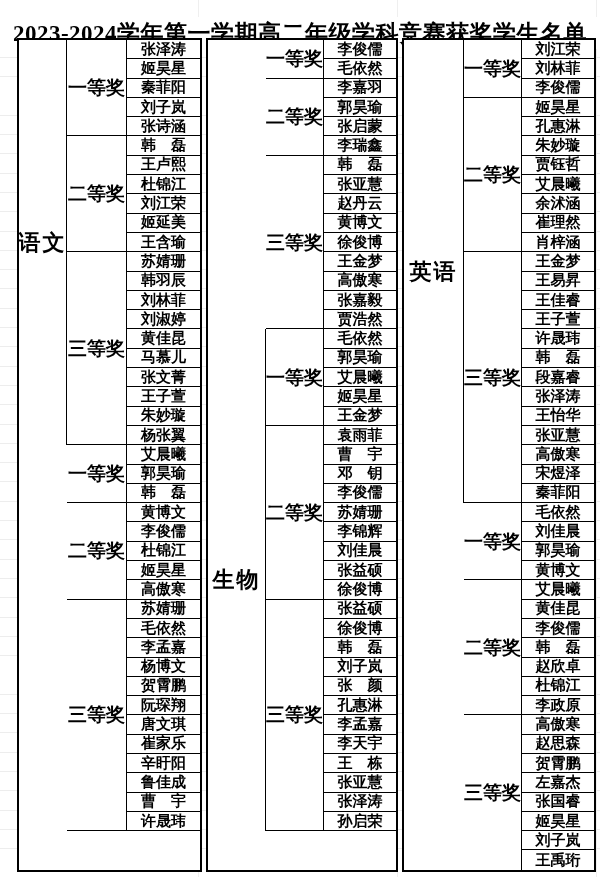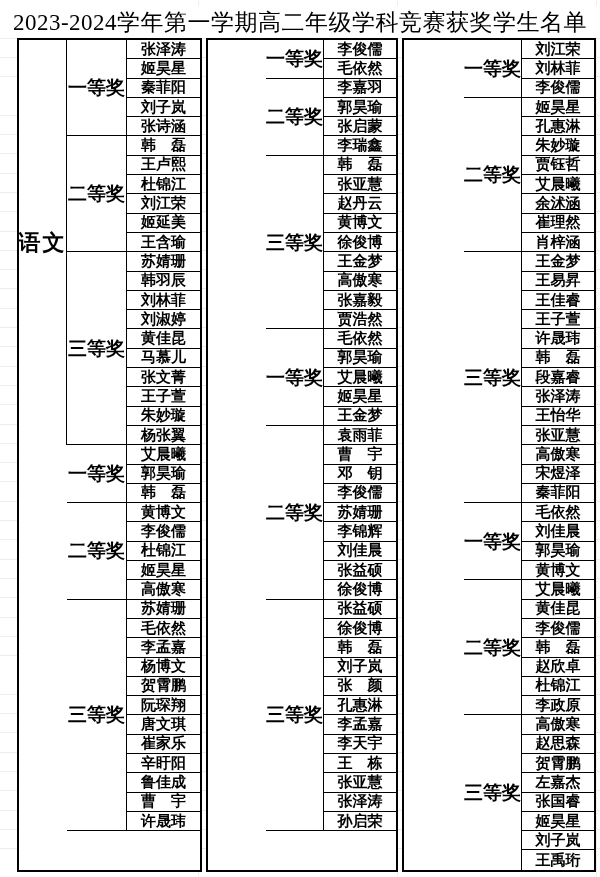--- a/index.html
+++ b/index.html
@@ -7,23 +7,23 @@
     width:600px;height:877px;position:relative;overflow:hidden;
     background-color:#ffffff;
     
     background-image:
       repeating-linear-gradient(to bottom, transparent 0px, transparent 18.3px, #ededed 18.3px, #ededed 19.3px),
       repeating-linear-gradient(to right, transparent 0px, transparent 198px, #efefef 198px, #efefef 199px);
     font-family:"Liberation Serif","DejaVu Serif",serif;
     color:#000;
   }
   .title{
-    position:absolute;top:6px;left:0;width:600px;height:32px;
+    position:absolute;top:17px;left:0;width:600px;height:32px;
     display:flex;align-items:center;justify-content:center;
-    font-size:23px;font-weight:normal;letter-spacing:0.5px;
+    font-size:23px;font-weight:bold;letter-spacing:0.5px;
     background:#fff;
   }
   .group{
     position:absolute;top:38px;
     display:grid;
     border:2px solid #000;
     background:#fff;
   }
   .group-0{left:17px;grid-template-columns:48px 60px 73px;}
   .group-1{left:206px;grid-template-columns:58px 58px 72px;}
@@ -115,20 +115,21 @@
     <div class="cell award-cell" style="grid-area: 7 / 2 / span 9;">三等奖</div>
     <div class="cell name-cell" style="grid-area: 7 / 3;">韩　磊</div>
     <div class="cell name-cell" style="grid-area: 8 / 3;">张亚慧</div>
     <div class="cell name-cell" style="grid-area: 9 / 3;">赵丹云</div>
     <div class="cell name-cell" style="grid-area: 10 / 3;">黄博文</div>
     <div class="cell name-cell" style="grid-area: 11 / 3;">徐俊博</div>
     <div class="cell name-cell" style="grid-area: 12 / 3;">王金梦</div>
     <div class="cell name-cell" style="grid-area: 13 / 3;">高傲寒</div>
     <div class="cell name-cell" style="grid-area: 14 / 3;">张嘉毅</div>
     <div class="cell name-cell" style="grid-area: 15 / 3;">贾浩然</div>
+    <div class="cell subject-cell" style="grid-area: 16 / 1 / span 26;">生物</div>
     <div class="cell award-cell" style="grid-area: 16 / 2 / span 5;">一等奖</div>
     <div class="cell name-cell" style="grid-area: 16 / 3;">毛依然</div>
     <div class="cell name-cell" style="grid-area: 17 / 3;">郭昊瑜</div>
     <div class="cell name-cell" style="grid-area: 18 / 3;">艾晨曦</div>
     <div class="cell name-cell" style="grid-area: 19 / 3;">姬昊星</div>
     <div class="cell name-cell" style="grid-area: 20 / 3;">王金梦</div>
     <div class="cell award-cell" style="grid-area: 21 / 2 / span 9;">二等奖</div>
     <div class="cell name-cell" style="grid-area: 21 / 3;">袁雨菲</div>
     <div class="cell name-cell" style="grid-area: 22 / 3;">曹　宇</div>
     <div class="cell name-cell" style="grid-area: 23 / 3;">邓　钥</div>
@@ -147,31 +148,32 @@
     <div class="cell name-cell" style="grid-area: 35 / 3;">孔惠淋</div>
     <div class="cell name-cell" style="grid-area: 36 / 3;">李孟嘉</div>
     <div class="cell name-cell" style="grid-area: 37 / 3;">李天宇</div>
     <div class="cell name-cell" style="grid-area: 38 / 3;">王　栋</div>
     <div class="cell name-cell" style="grid-area: 39 / 3;">张亚慧</div>
     <div class="cell name-cell" style="grid-area: 40 / 3;">张泽涛</div>
     <div class="cell name-cell" style="grid-area: 41 / 3;">孙启荣</div>
     <div class="cell footer-cell" style="grid-area: 42 / 1 / auto / span 3;"></div>
   </div>
 <div class="group group-2" style="grid-template-rows: repeat(43, 19.3px);">
+    <div class="cell subject-cell" style="grid-area: 1 / 1 / span 24;">英语</div>
     <div class="cell award-cell" style="grid-area: 1 / 2 / span 3;">一等奖</div>
     <div class="cell name-cell" style="grid-area: 1 / 3;">刘江荣</div>
     <div class="cell name-cell" style="grid-area: 2 / 3;">刘林菲</div>
     <div class="cell name-cell" style="grid-area: 3 / 3;">李俊儒</div>
     <div class="cell award-cell" style="grid-area: 4 / 2 / span 8;">二等奖</div>
     <div class="cell name-cell" style="grid-area: 4 / 3;">姬昊星</div>
     <div class="cell name-cell" style="grid-area: 5 / 3;">孔惠淋</div>
     <div class="cell name-cell" style="grid-area: 6 / 3;">朱妙璇</div>
     <div class="cell name-cell" style="grid-area: 7 / 3;">贾钰哲</div>
     <div class="cell name-cell" style="grid-area: 8 / 3;">艾晨曦</div>
-    <div class="cell name-cell" style="grid-area: 9 / 3; text-decoration: underline;">余沭涵</div>
+    <div class="cell name-cell" style="grid-area: 9 / 3;">余沭涵</div>
     <div class="cell name-cell" style="grid-area: 10 / 3;">崔理然</div>
     <div class="cell name-cell" style="grid-area: 11 / 3;">肖梓涵</div>
     <div class="cell award-cell" style="grid-area: 12 / 2 / span 13;">三等奖</div>
     <div class="cell name-cell" style="grid-area: 12 / 3;">王金梦</div>
     <div class="cell name-cell" style="grid-area: 13 / 3;">王易昇</div>
     <div class="cell name-cell" style="grid-area: 14 / 3;">王佳睿</div>
     <div class="cell name-cell" style="grid-area: 15 / 3;">王子萱</div>
     <div class="cell name-cell" style="grid-area: 16 / 3;">许晟玮</div>
     <div class="cell name-cell" style="grid-area: 17 / 3;">韩　磊</div>
     <div class="cell name-cell" style="grid-area: 18 / 3;">段嘉睿</div>

